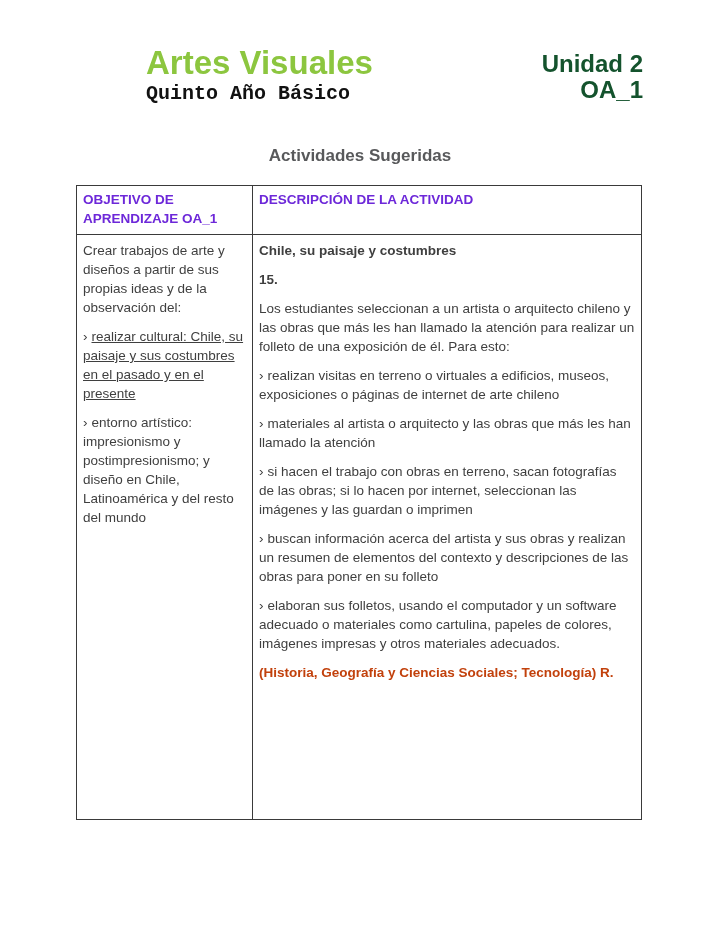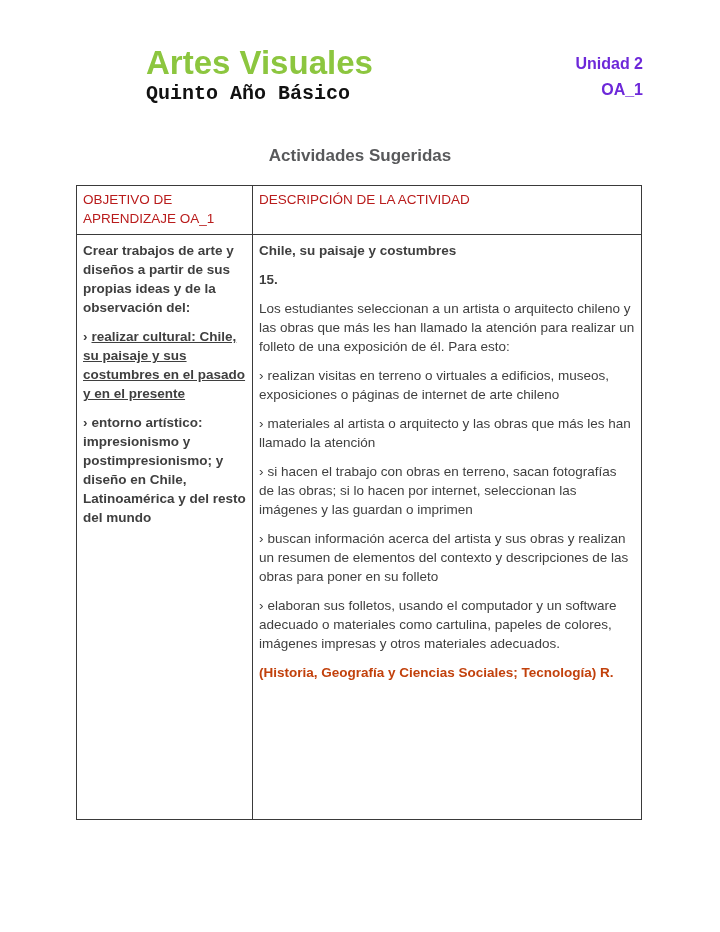--- a/index.html
+++ b/index.html
@@ -25,22 +25,22 @@
   .doc-subtitle {
     color: #111111;
     font-size: 20px;
     font-weight: bold;
     line-height: 24px;
     white-space: nowrap;
     font-family: Liberation Mono, monospace;
   }
   .header-right { position: absolute; right: 77px; top: 51px; text-align: right; }
   .unit-label, .oa-label {
-    color: #6d28d9;
-    font-size: 16px;
+    color: #14532d;
+    font-size: 24px;
     font-weight: bold;
     line-height: 26px;
     white-space: nowrap;
   }
 
   .section-title {
     position: absolute;
     left: 0; top: 146px;
     width: 100%;
     text-align: center;
@@ -59,28 +59,28 @@
     table-layout: fixed;
   }
   .activity-table th, .activity-table td {
     border: 1px solid #3a3a3a;
     vertical-align: top;
     padding: 4px 6px;
     font-size: 13.5px;
     line-height: 19px;
   }
   .col-objective { width: 176px; }
-  .activity-table th { font-weight: normal; color: #b91c1c; height: 40px; }
+  .activity-table th { font-weight: bold; color: #6d28d9; height: 40px; }
   th.obj-header { text-align: left; }
   th.desc-header { text-align: left; }
   td.body-cell { height: 576px; color: #3f3f3f; }
 
   .body-cell p { margin: 2px 0 10px 0; }
   .b { font-weight: bold; }
-  .objective-cell p { font-weight: bold; }
+  .objective-cell p { font-weight: normal; }
   .ul-text { text-decoration: underline; }
   .bullet-mark { margin-right: 4px; }
   .cross-ref {
     color: #c2410c;
     font-weight: bold;
     margin-top: 14px;
   }
 </style>
 </head>
 <body>

